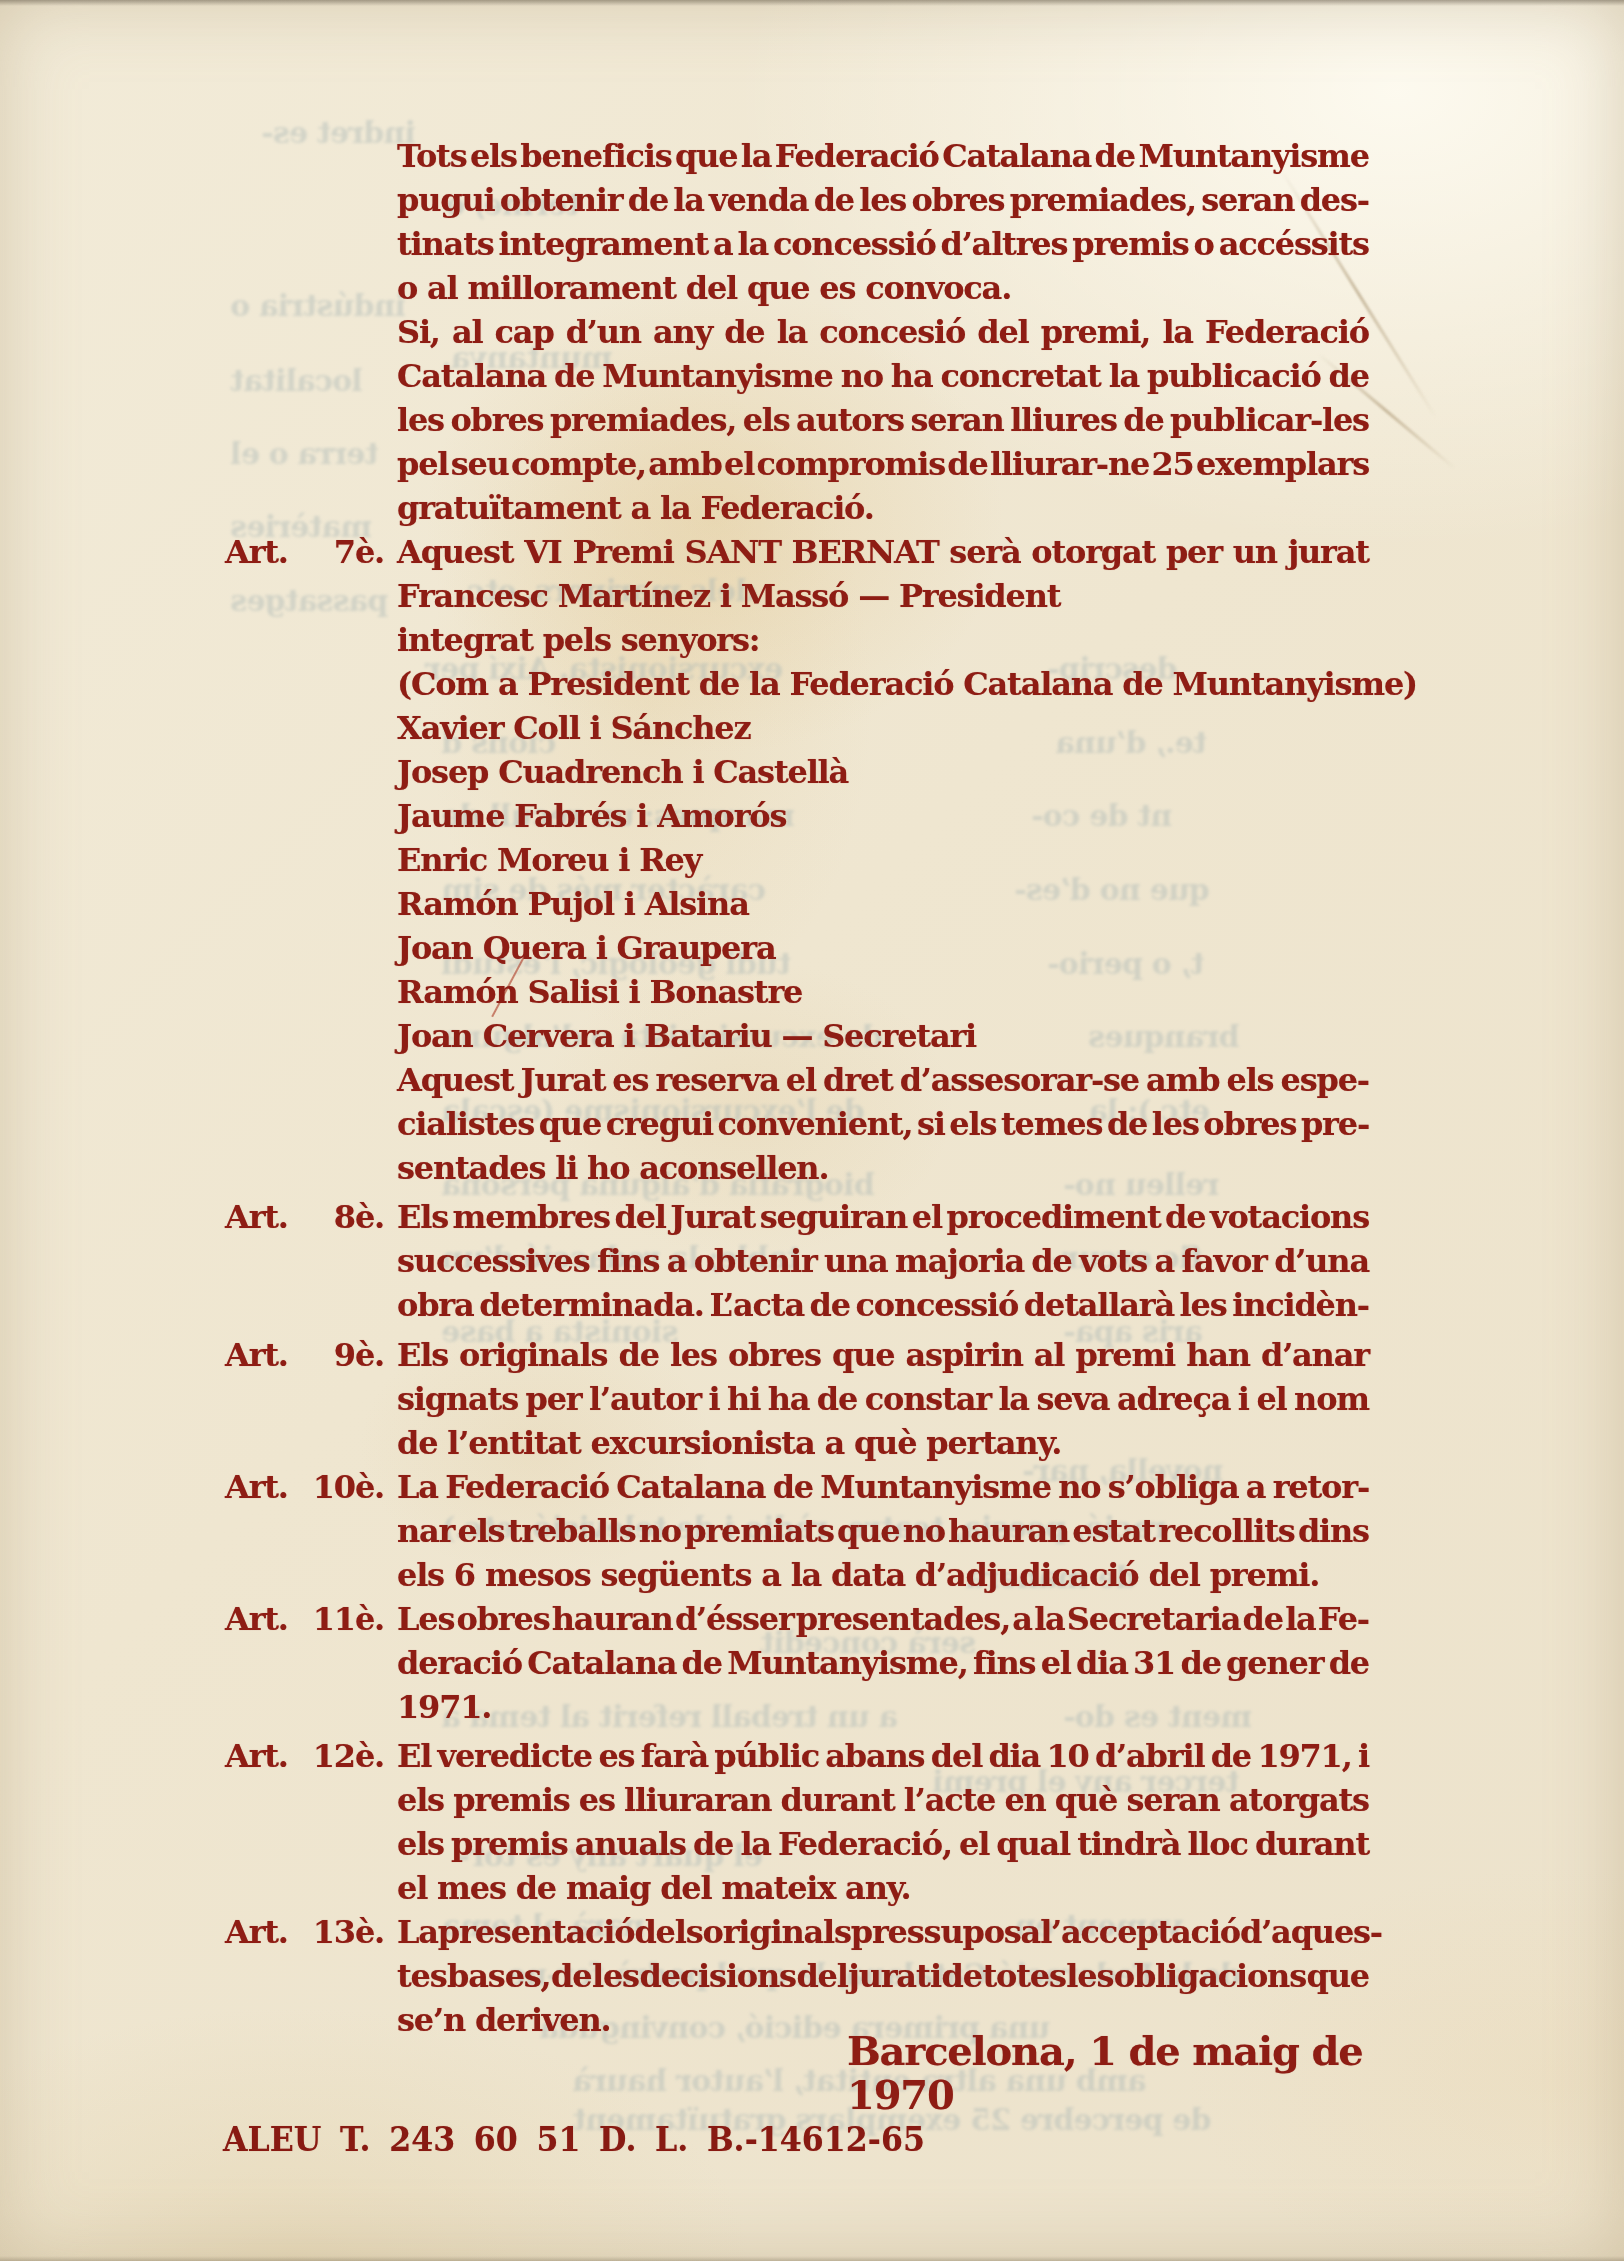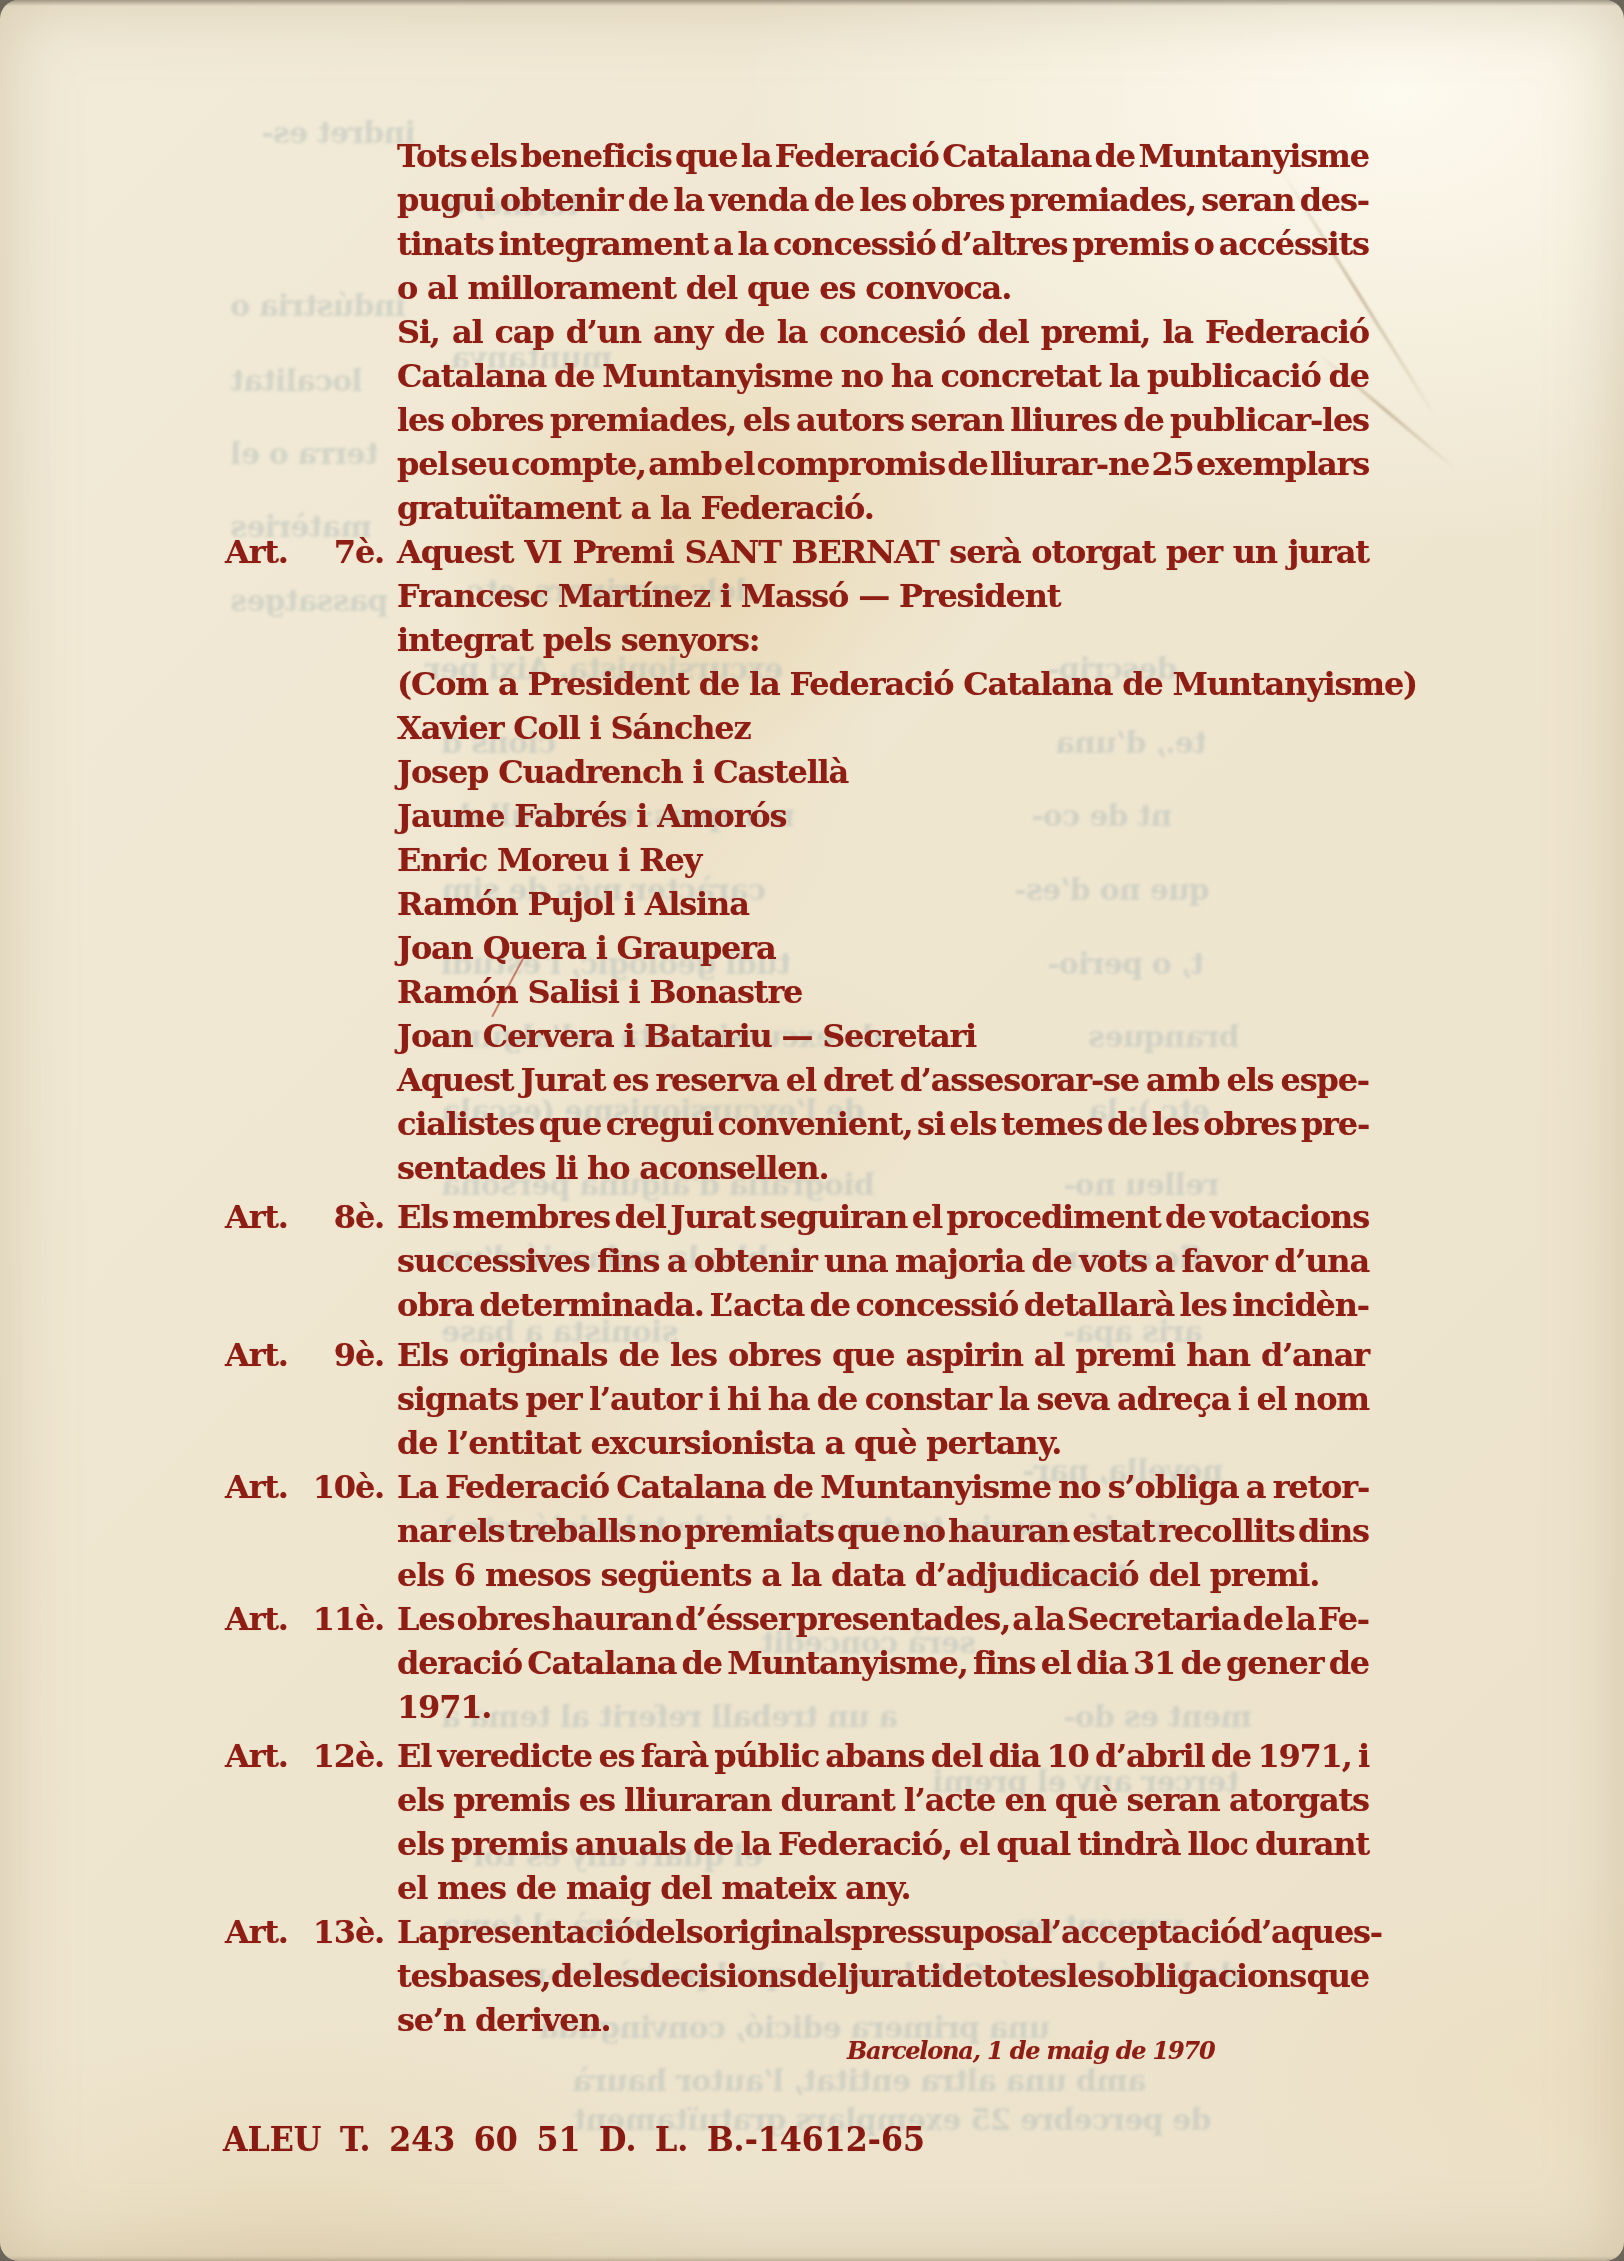--- a/index.html
+++ b/index.html
@@ -12,21 +12,20 @@
     background:
       radial-gradient(1064px 737px at 86% 4%, rgba(255,253,244,.85), rgba(255,253,244,0) 62%),
       radial-gradient(426px 344px at 44% 23%, rgba(219,186,120,.30), rgba(219,186,120,0) 68%),
       radial-gradient(344px 508px at 40% 31%, rgba(223,196,142,.22), rgba(223,196,142,0) 65%),
       radial-gradient(295px 213px at 46% 49%, rgba(214,184,126,.16), rgba(214,184,126,0) 70%),
       radial-gradient(246px 180px at 33% 64%, rgba(210,180,120,.14), rgba(210,180,120,0) 72%),
       radial-gradient(737px 409px at 18% 100%, rgba(222,204,162,.40), rgba(222,204,162,0) 62%),
       radial-gradient(573px 327px at 96% 92%, rgba(234,214,176,.30), rgba(234,214,176,0) 65%),
       linear-gradient(135deg,#f2ebd8 0%,#efe6d0 45%,#ece2cb 100%);
     box-shadow:inset 0 0 74px rgba(168,148,108,.38);
-    border-radius:19px;
   }
   .edge-top{position:absolute;left:0;top:0;width:100%;height:5.7px;
     background:linear-gradient(to bottom, rgba(82,72,56,.45), rgba(82,72,56,0));}
   .edge-bottom{position:absolute;left:0;bottom:0;width:100%;height:4.9px;
     background:linear-gradient(to top, rgba(104,92,70,.30), rgba(104,92,70,0));}
 
   
   .ghost{
     position:absolute;white-space:nowrap;
     font-weight:700;font-size:30px;letter-spacing:-0.8px;
@@ -51,22 +50,22 @@
   .block{display:grid;grid-template-columns:172px 1fr;}
   .labcell{display:flex;justify-content:space-between;padding-right:13px;align-items:flex-start;}
   .bodycell{min-width:0;}
   .line{height:44px;white-space:nowrap;}
   .jline{display:flex;justify-content:space-between;white-space:normal;}
   .jline span{white-space:nowrap;}
   .block[data-name="article-8e"]{margin-top:4.9px;}
   .block[data-name="article-9e"]{margin-top:6.5px;}
   .block[data-name="article-12e"]{margin-top:4.9px;}
   .dateline{margin-top:-13px;margin-left:622px;height:44px;line-height:44px;
-    color:#8e1d14;font-weight:700;font-size:24px;letter-spacing:-1.2px;
-    text-shadow:0 0 0.8px rgba(142,29,20,.45);font-style:italic;}
+    color:#8e1d14;font-weight:700;font-size:40px;letter-spacing:-1.2px;
+    text-shadow:0 0 0.8px rgba(142,29,20,.45);}
   .imprint{
     position:absolute;left:223px;top:2119px;
     color:#881a12;font-weight:700;font-size:34px;letter-spacing:0px;word-spacing:8.2px;
     transform:scaleX(.93);transform-origin:left center;
     text-shadow:0 0 0.8px rgba(136,26,18,.5);
   }
 </style>
 </head>
 <body>
 

